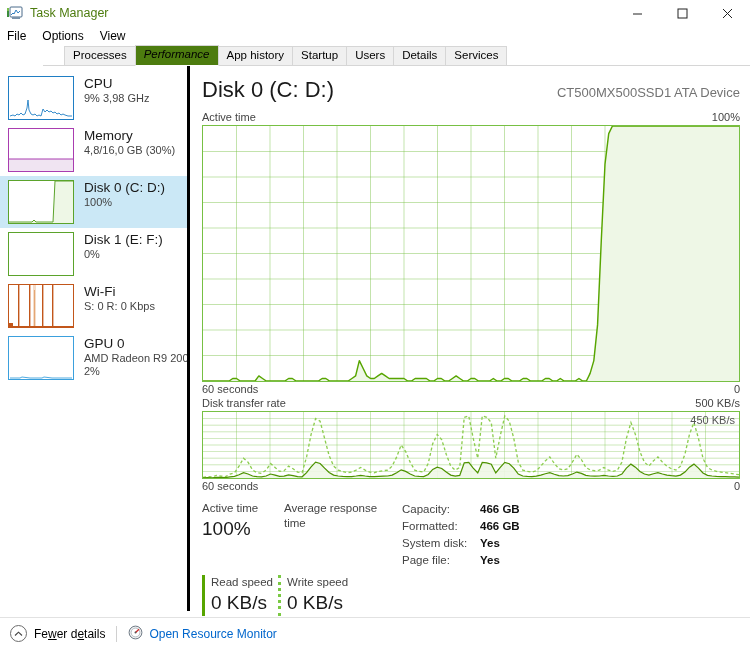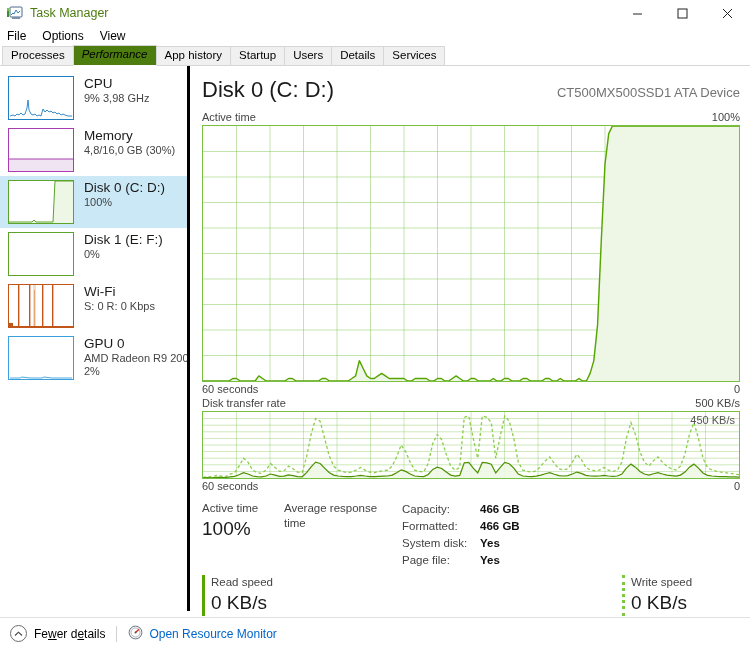--- a/index.html
+++ b/index.html
@@ -27,21 +27,21 @@
     color:#222; font-size:13px; line-height:1;
   }
 
   
   .menubar { height:20px; display:flex; align-items:center; gap:0px; }
   .menu-item { font-size:12px; padding:2px 9px 2px 7px; color:#000; }
 
   
   .tabstrip {
     height:20px; display:flex; align-items:flex-end;
-    padding-left:2px; position:relative;
+    padding-left:21px; position:relative;margin-left:43px;
   }
   .tabstrip::after{
     content:""; position:absolute; left:0; right:0; bottom:0;
     height:1px; background:#d6d6d6;
   }
   .tab {
     font-size:11.5px; padding:2px 8px 3px 8px;
     border:1px solid #d6d6d6; background:#f0f0f0;
     margin-right:-1px; position:relative; z-index:1;
     color:#000; line-height:13px;
@@ -368,21 +368,21 @@
           <span class="k">System disk:</span>
           <span class="v">Yes</span>
         </div>
         <div class="kv">
           <span class="k">Page file:</span>
           <span class="v">Yes</span>
         </div>
       </div>
     </div>
 
-    <div class="stats" style="margin-top:6px;justify-content:space-between;">
+    <div class="stats" style="margin-top:6px;">
       <div class="stat-col legend-col solid" style="width:76px;">
         <div class="stat-label">Read speed</div>
         <div class="stat-val">0 KB/s</div>
       </div>
       <div class="stat-col legend-col dotted" style="width:118px;">
         <div class="stat-label">Write speed</div>
         <div class="stat-val">0 KB/s</div>
       </div>
     </div>
 

